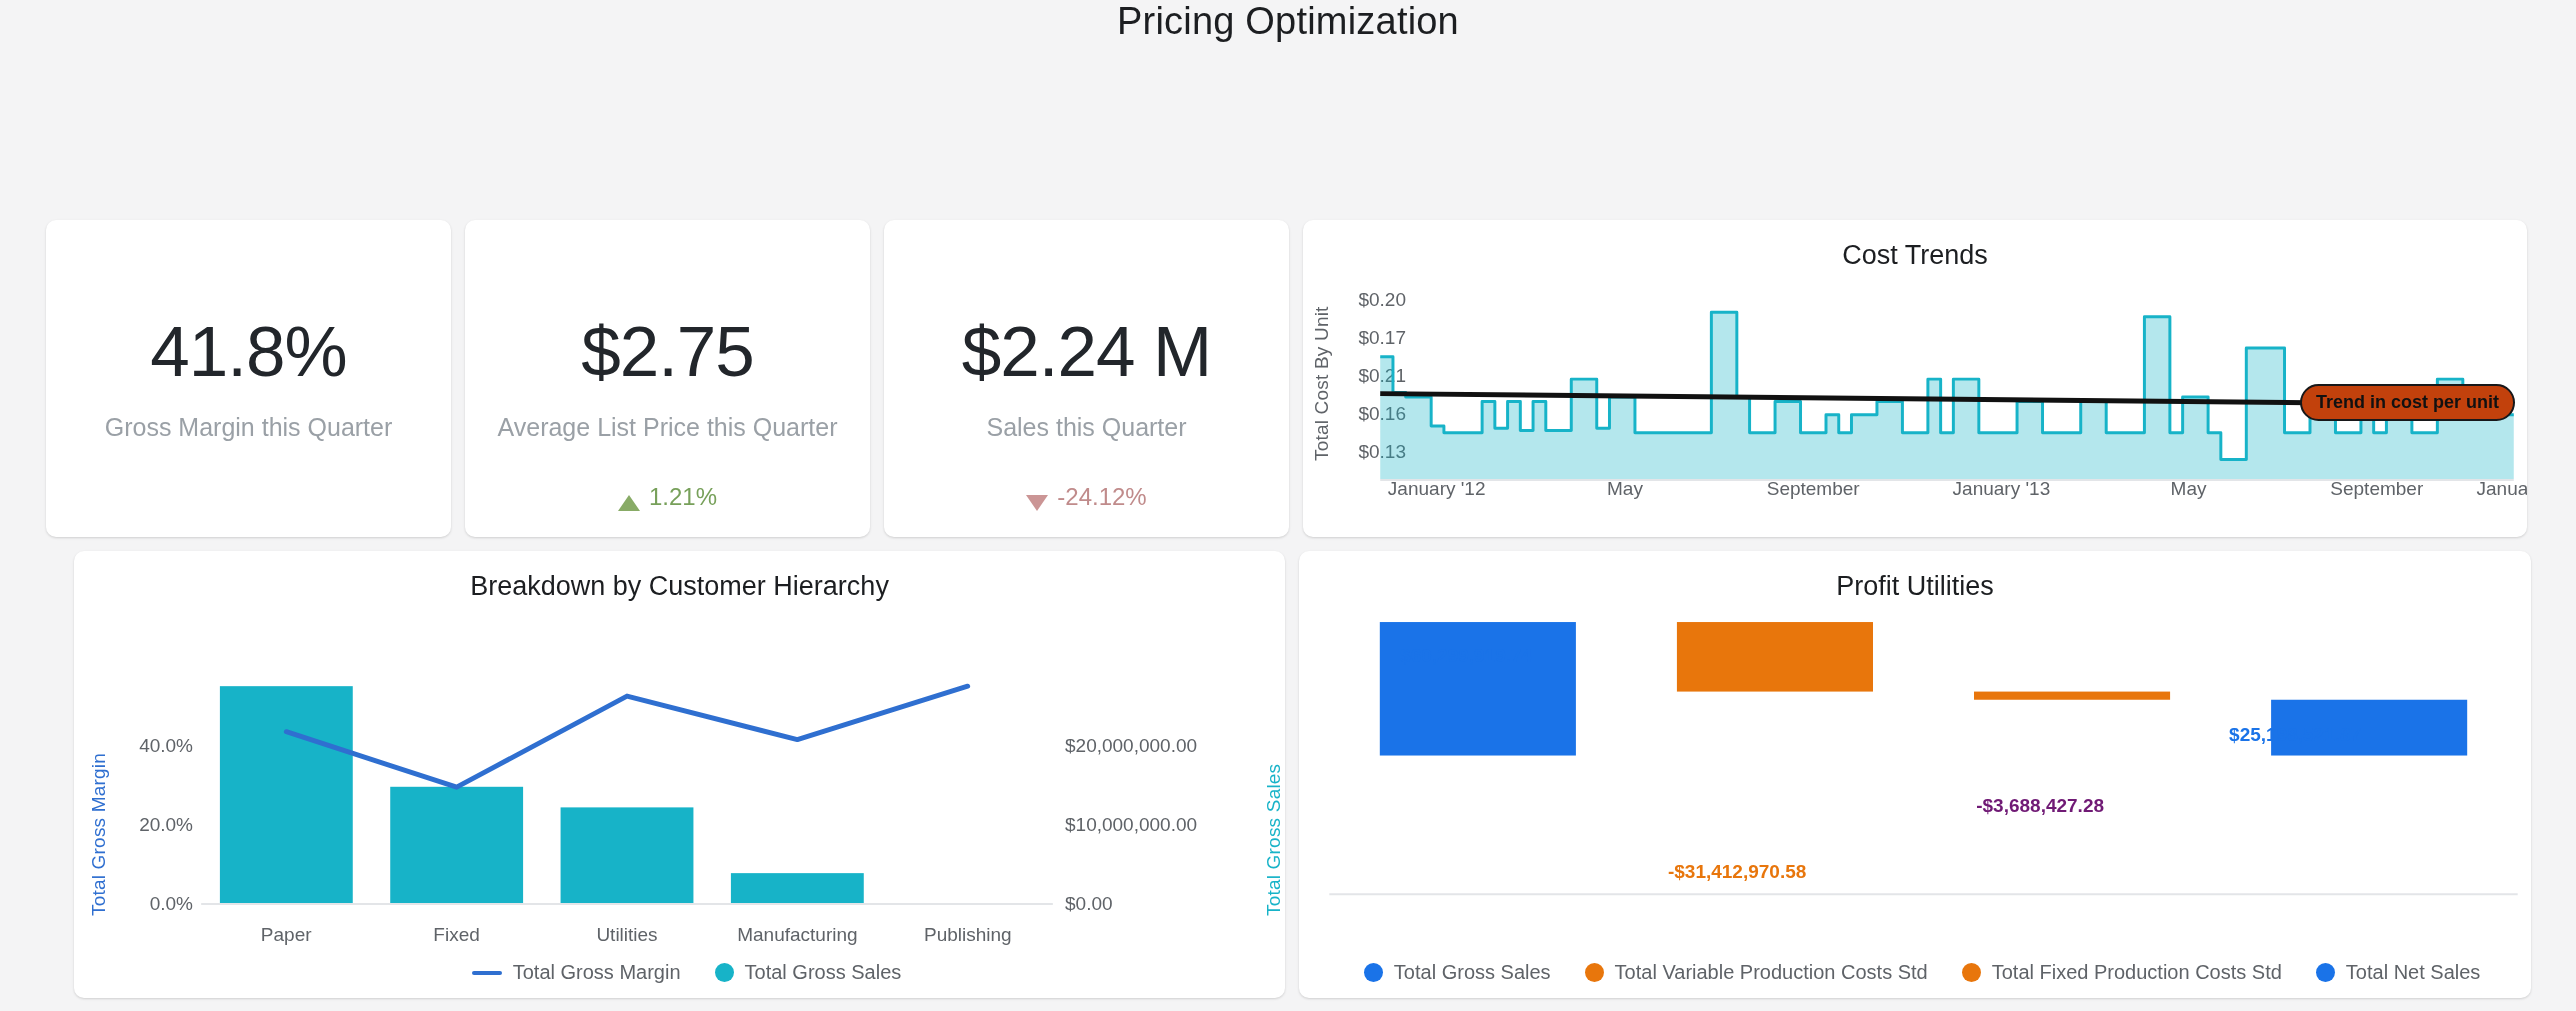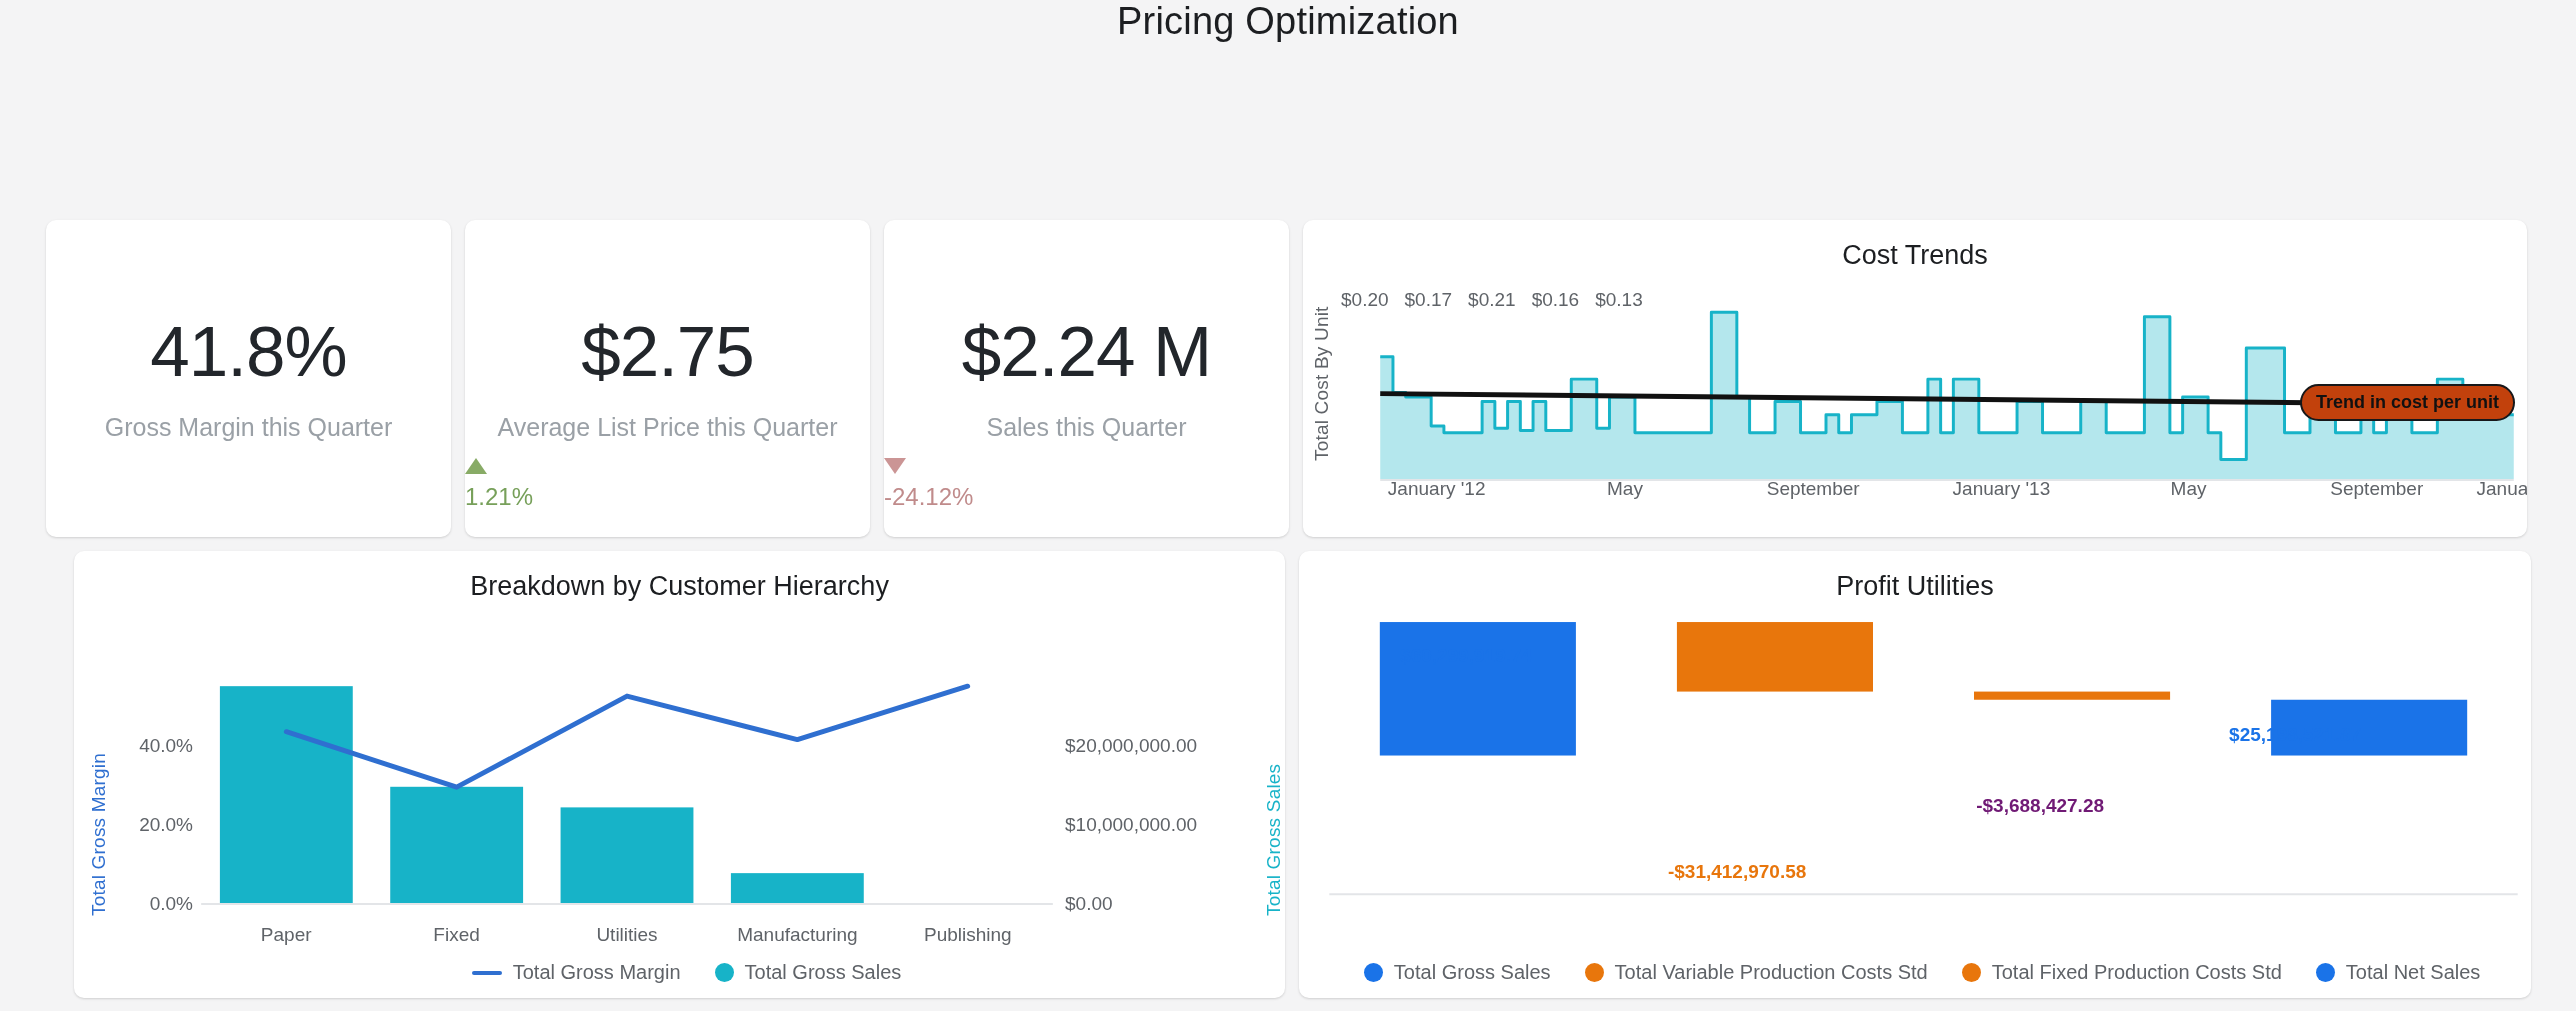--- a/index.html
+++ b/index.html
@@ -32,21 +32,21 @@
     box-shadow: 0 1px 3px rgba(0,0,0,.10), 0 1px 2px rgba(0,0,0,.06);
   }
 
   
   .kpi { width: 405px; height: 317px; position: relative;
          display: flex; flex-direction: column; align-items: center; justify-content: center; }
   .kpi-value { font-size: 71px; font-weight: 400; color: #22262b; line-height: 1; letter-spacing: -1px; }
   .kpi-label { font-size: 25px; color: #9aa0a6; margin-top: 26px; }
   .kpi-delta {
     position: absolute; bottom: 26px; left: 0; right: 0; text-align: center;
-    font-size: 24px; display: flex; align-items: flex-start; justify-content: center; gap: 9px; flex-direction: column;
+    font-size: 24px; display: flex; align-items: flex-end; justify-content: center; gap: 9px;
   }
   .delta-up   { color: #77a05a; }
   .delta-down { color: #c08b8b; }
   .tri { width: 0; height: 0; }
   .tri-up   { border-left: 11px solid transparent; border-right: 11px solid transparent; border-bottom: 16px solid #88ab66; }
   .tri-down { border-left: 11px solid transparent; border-right: 11px solid transparent; border-top: 16px solid #cb9595; }
 
   
   .chart-card { position: relative; overflow: hidden; }
   .chart-title {
@@ -56,21 +56,21 @@
 
   
   .cost-card { width: 1224px; height: 317px; }
   .cost-body { position: absolute; left: 0; top: 55px; width: 1224px; height: 262px; }
   .axis-label-v {
     position: absolute; writing-mode: vertical-rl; transform: rotate(180deg);
     font-size: 19px; color: #5f6368; letter-spacing: 0.2px;
   }
   .cost-ylabels {
     position: absolute; left: 38px; top: 14px; width: 65px;
-    display: flex; flex-direction: row; gap: 16px; align-items: flex-start;
+    display: flex; flex-direction: column; gap: 16px; align-items: flex-end;
     font-size: 19px; color: #5f6368;
   }
   .cost-xlabels {
     position: absolute; left: 77px; top: 203px; width: 1134px; height: 26px;
     font-size: 19px; color: #5f6368;
   }
   .cost-xlabels span { position: absolute; top: 0; transform: translateX(-50%); white-space: nowrap; }
   .pill {
     position: absolute; background: #c2410c; border: 2.5px solid #17181a;
     border-radius: 22px; padding: 6px 14px; font-size: 18px; font-weight: 700;

